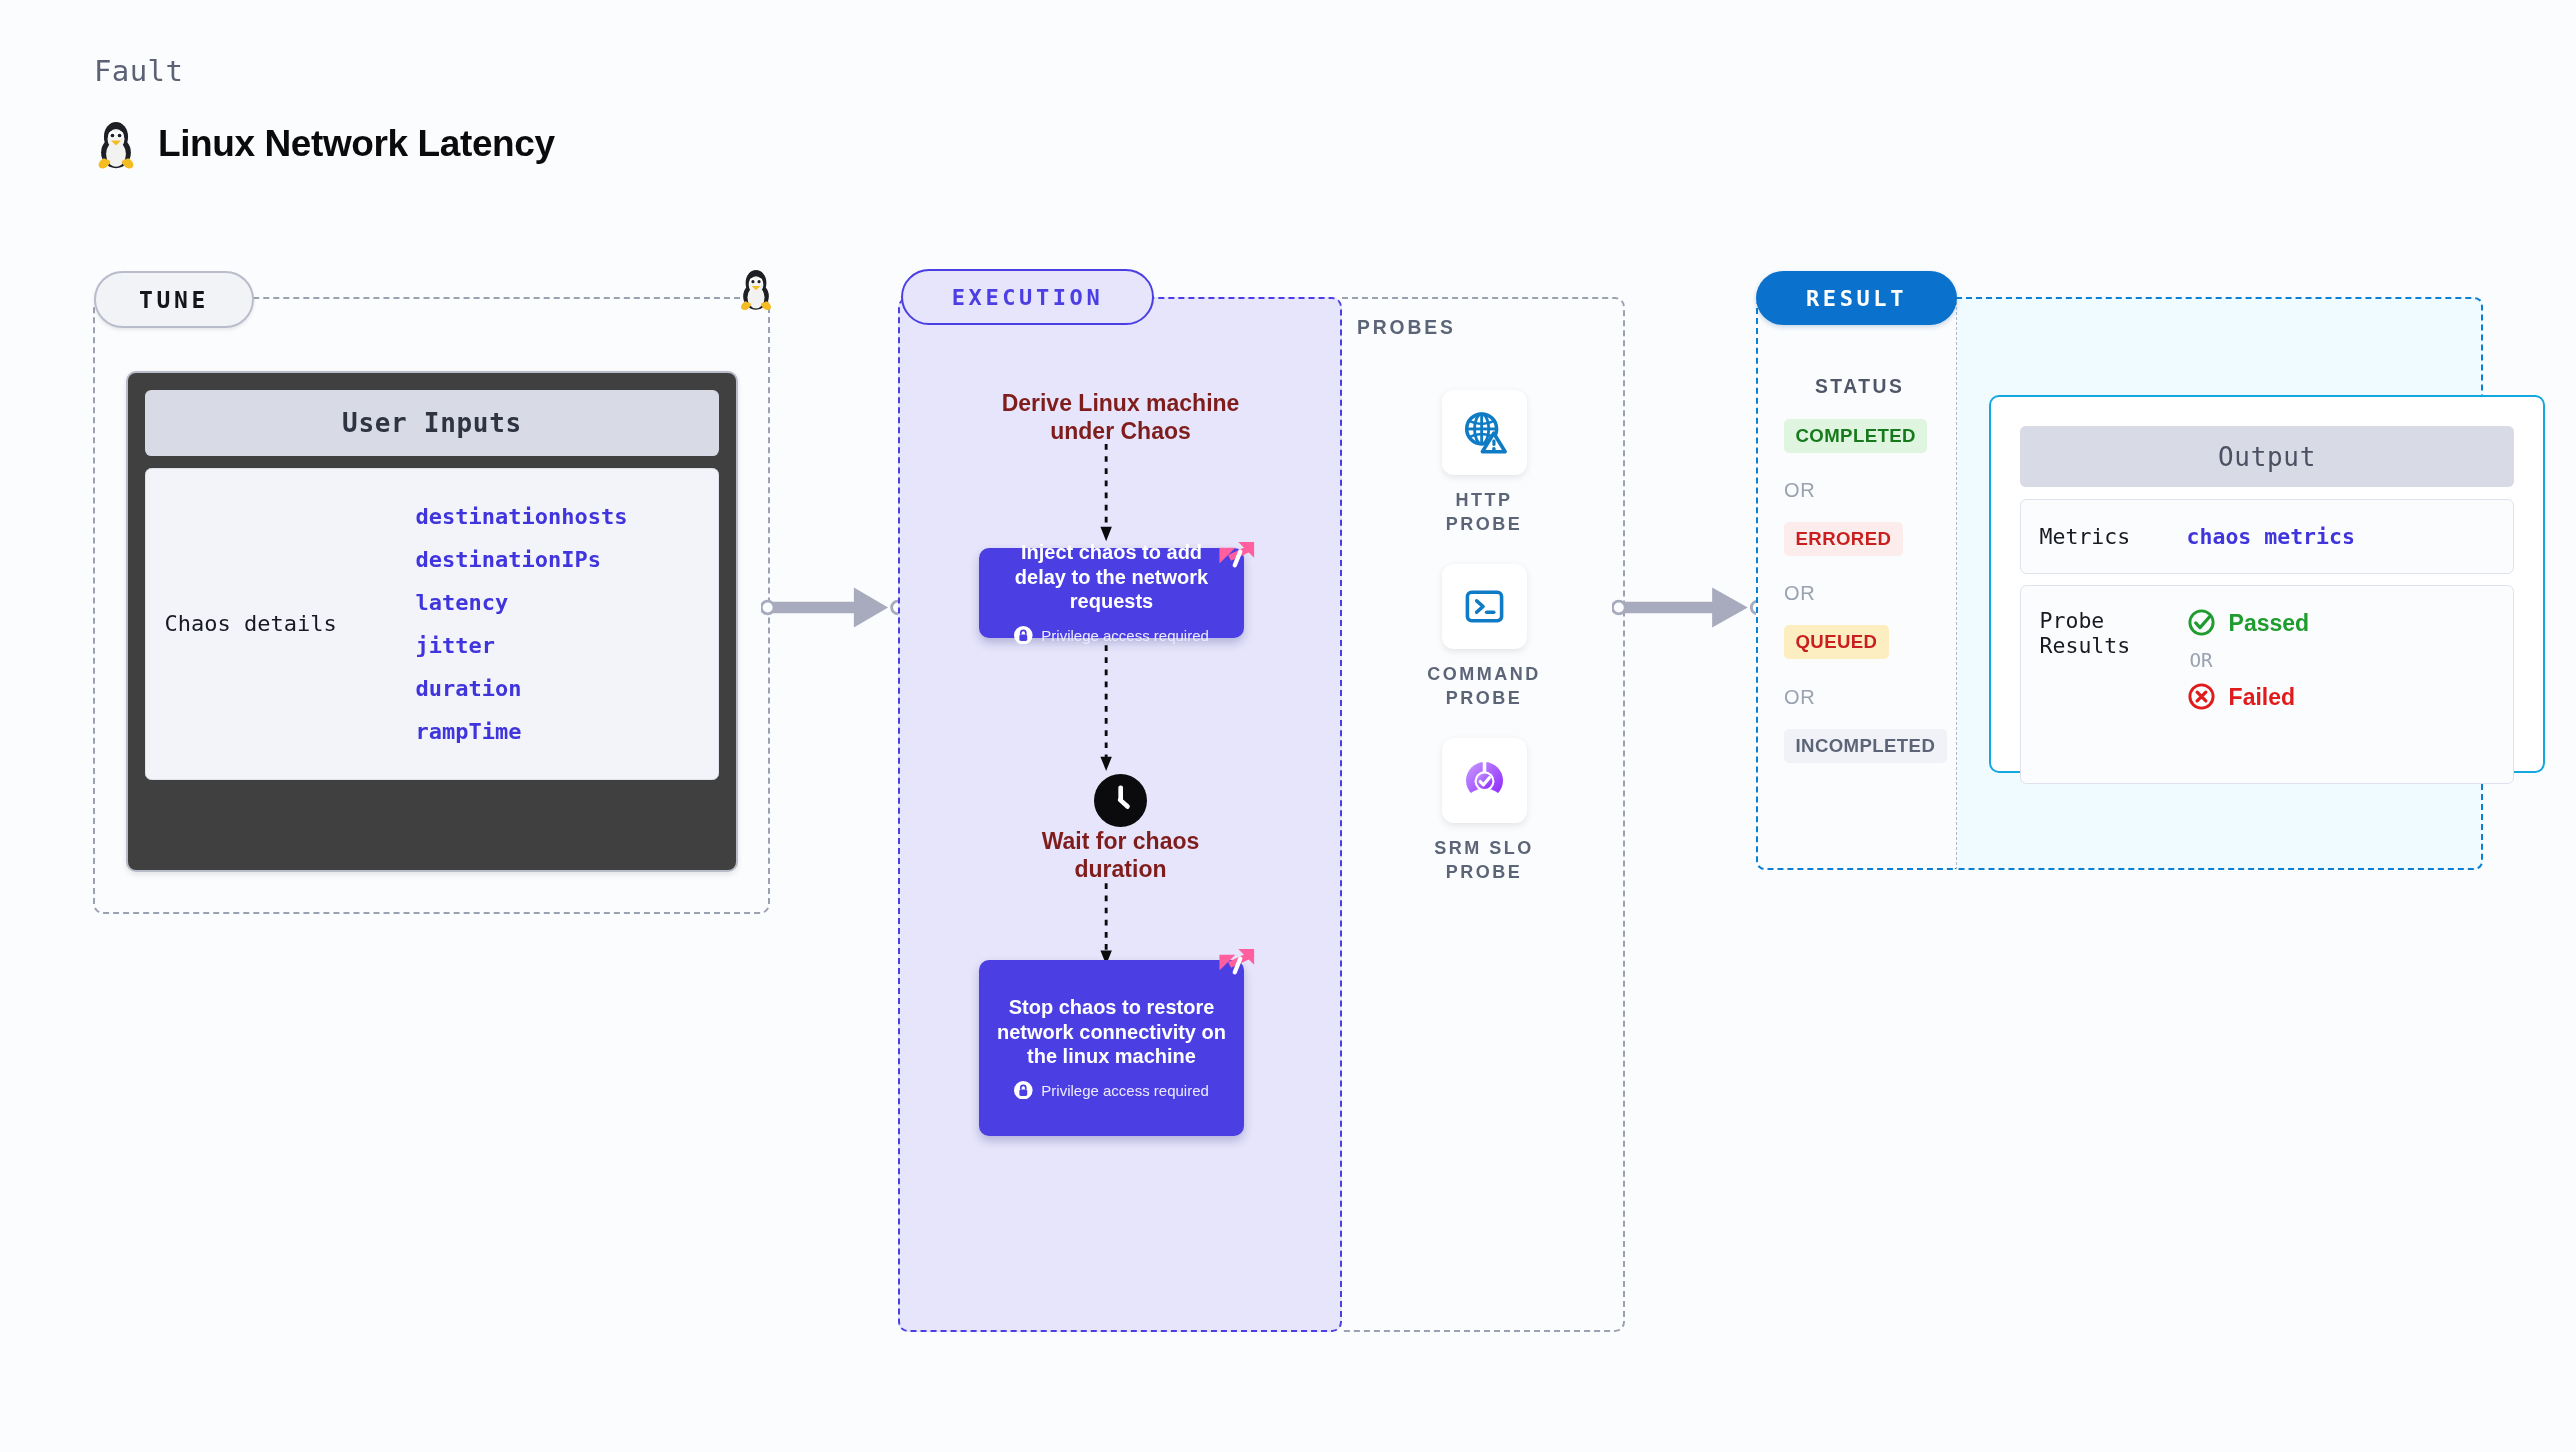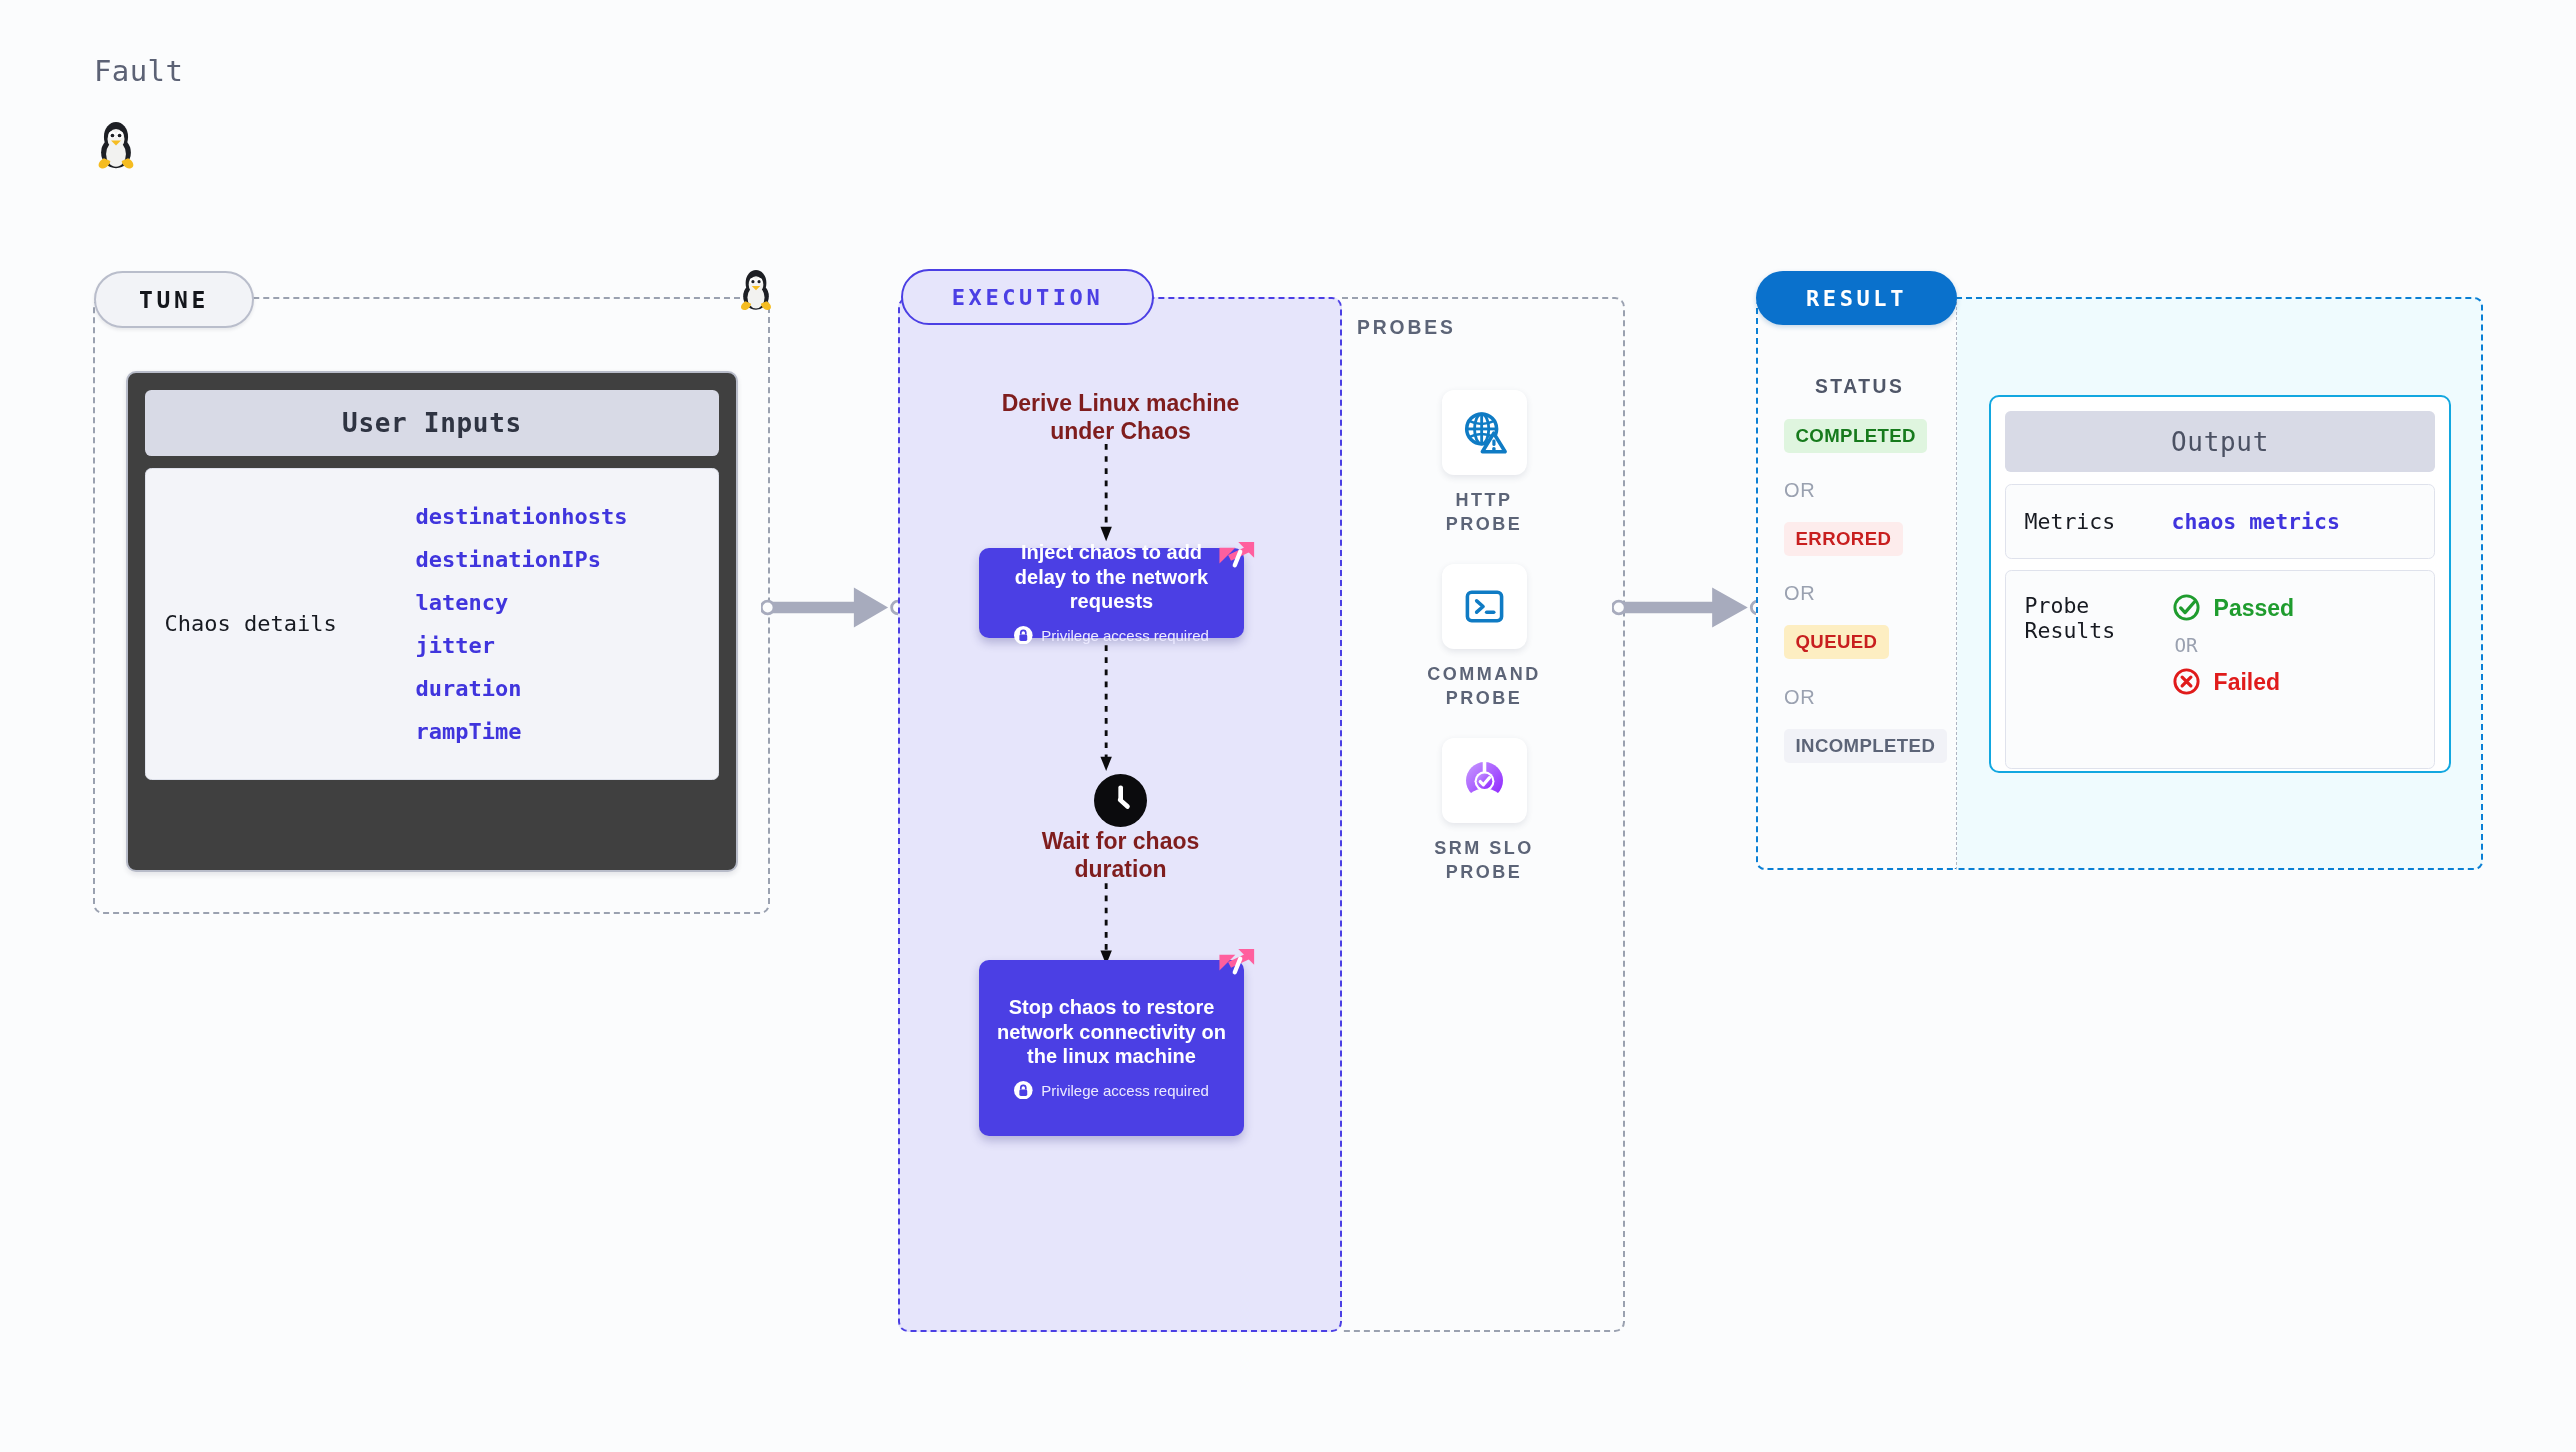--- a/index.html
+++ b/index.html
@@ -316,26 +316,26 @@
   #or-1             { left: 1784px; top: 479px; }
   #chip-errored     { left: 1784px; top: 522px; background: #fdecec; color: #c81f1f; }
   #or-2             { left: 1784px; top: 582px; }
   #chip-queued      { left: 1784px; top: 625px; background: #fdeec2; color: #c81f1f; }
   #or-3             { left: 1784px; top: 686px; }
   #chip-incompleted { left: 1784px; top: 729px; background: #f1f2f7; color: #5c6477; }
 
   #output-card {
     position: absolute;
     left: 1989px; top: 395px;
-    width: 462px; height: 378px;
+    width: 556px; height: 378px;
     box-sizing: border-box;
     background: #ffffff;
     border: 2.9px solid #12a7e0;
     border-radius: 10px;
-    padding: 14px;
+    padding: 29px;
   }
   #output-title {
     height: 61px;
     background: #d8dae6;
     border-radius: 5.7px;
     display: flex;
     align-items: center;
     justify-content: center;
     font-family: "DejaVu Sans Mono", monospace;
     font-size: 26px;
@@ -383,20 +383,21 @@
       <ellipse cx="31" cy="29" rx="12" ry="14" fill="#f2f2f0"></ellipse>
       <circle cx="25.5" cy="23" r="5" fill="#ffffff"></circle>
       <circle cx="36.5" cy="23" r="5" fill="#ffffff"></circle>
       <circle cx="26" cy="24" r="2.6" fill="#1d1f24"></circle>
       <circle cx="36" cy="24" r="2.6" fill="#1d1f24"></circle>
       <path d="M24 31 L38 31 L31 38 Z" fill="#f5bc21"></path>
       <path d="M14 56 C6 60 4 68 10 70 C16 72 22 66 23 60 Z" fill="#f5bc21"></path>
       <path d="M48 56 C56 60 58 68 52 70 C46 72 40 66 39 60 Z" fill="#f5bc21"></path>
     </svg>
   </span>
+  <span id="header-title-text">Linux Network Latency</span>
 </div>
 
 <div id="tune-box" class="phase-box"></div>
 <div id="tune-pill" class="phase-pill">TUNE</div>
 
 <div id="tune-penguin">
   <svg width="40" height="44" viewBox="0 0 62 72">
     <ellipse cx="31" cy="26" rx="17" ry="21" fill="#1d1f24"></ellipse>
     <ellipse cx="31" cy="48" rx="21" ry="22" fill="#1d1f24"></ellipse>
     <ellipse cx="31" cy="50" rx="14" ry="18" fill="#f2f2f0"></ellipse>

